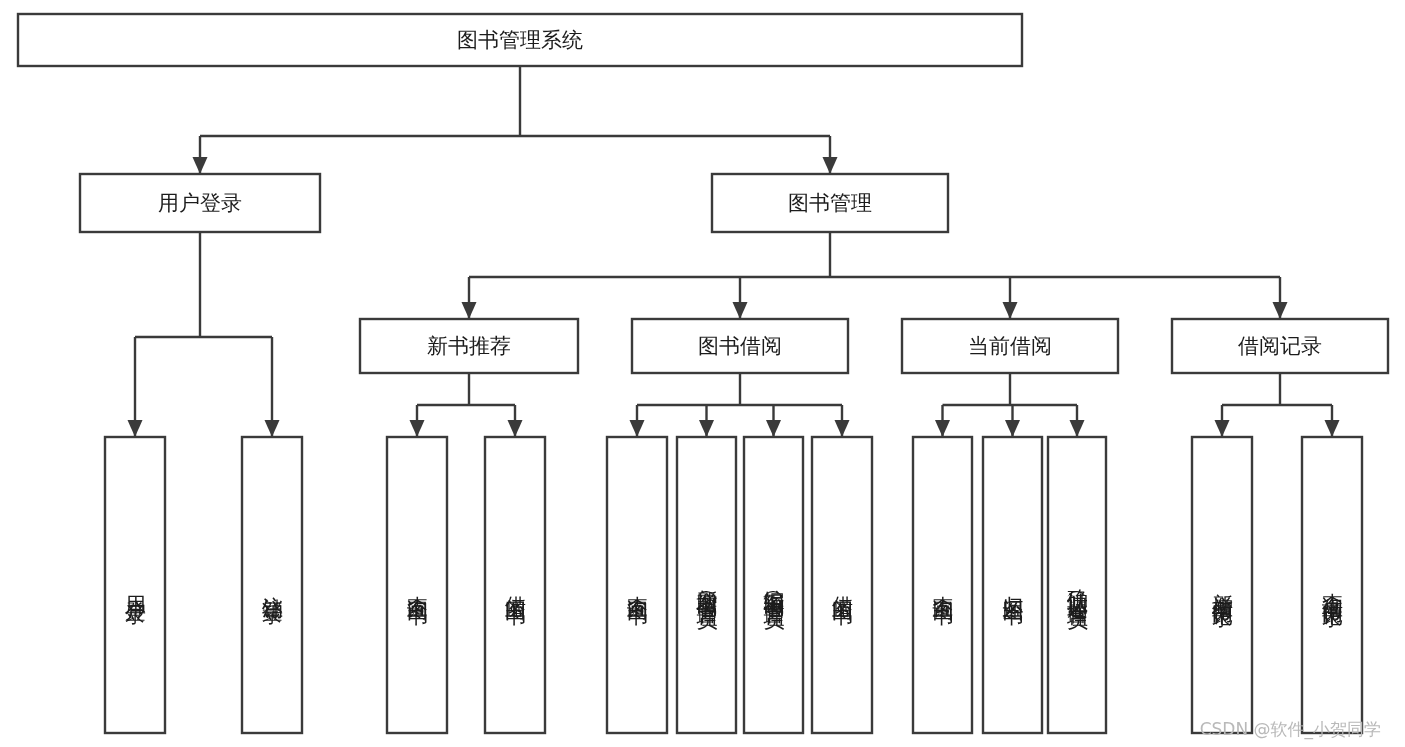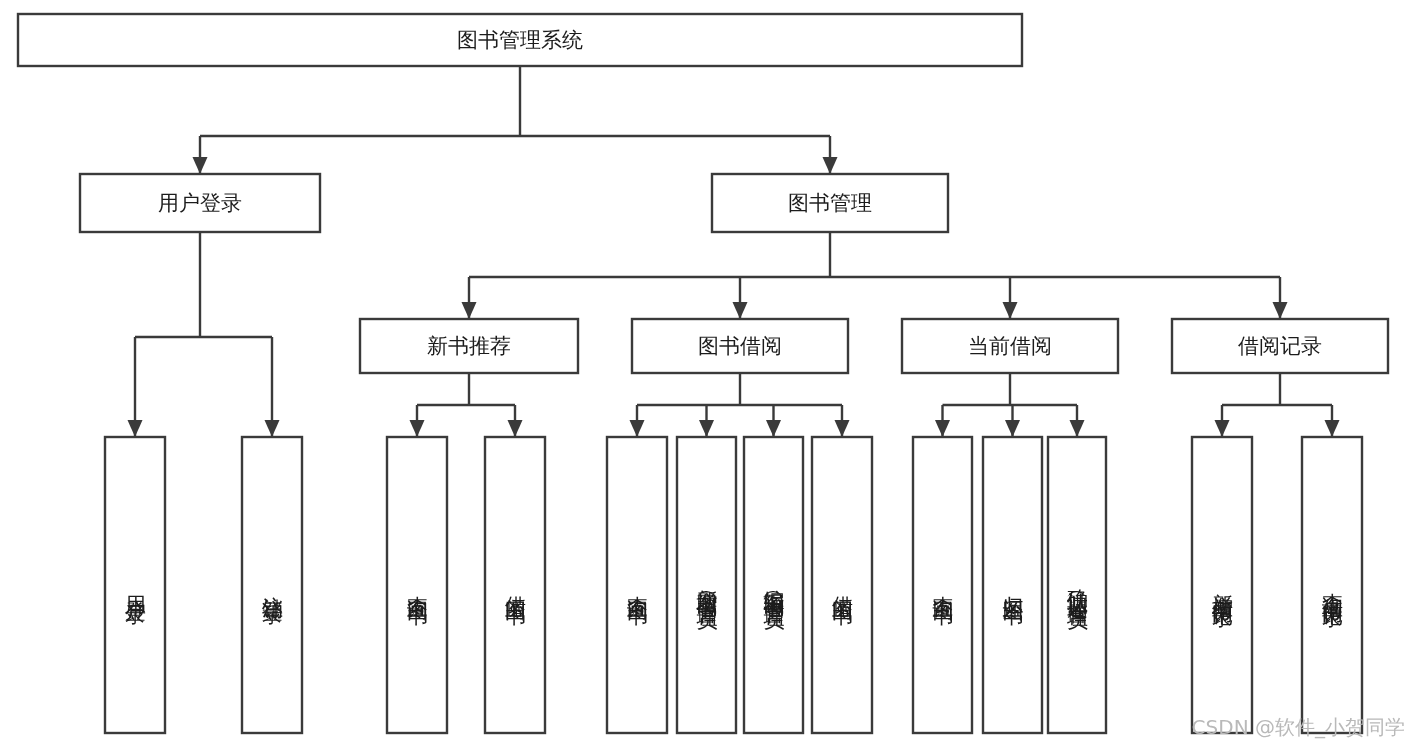--- a/index.html
+++ b/index.html
@@ -59,24 +59,24 @@
     letter-spacing: 3px;
     display: flex;
     align-items: center;
     justify-content: center;
     text-align: center;
     white-space: nowrap;
     pointer-events: none;
   }
   .watermark {
     position: absolute;
-    right: 0;
+    right: 24px;
     bottom: 6px;
     font-family: "DejaVu Sans", "Liberation Sans", sans-serif;
-    font-size: 20px;
+    font-size: 17px;
     color: #b9b9b9;
     white-space: nowrap;
   }
 </style>
 </head>
 <body>
 
 <div id="diagram-root">
 
   <svg class="flow" viewBox="0 0 1405 747">

